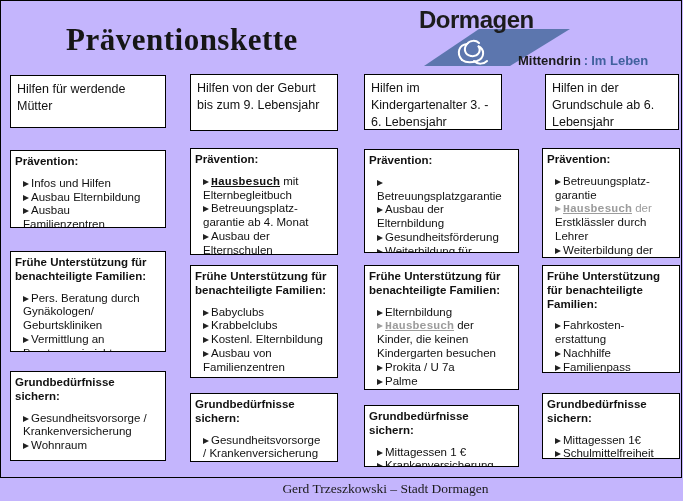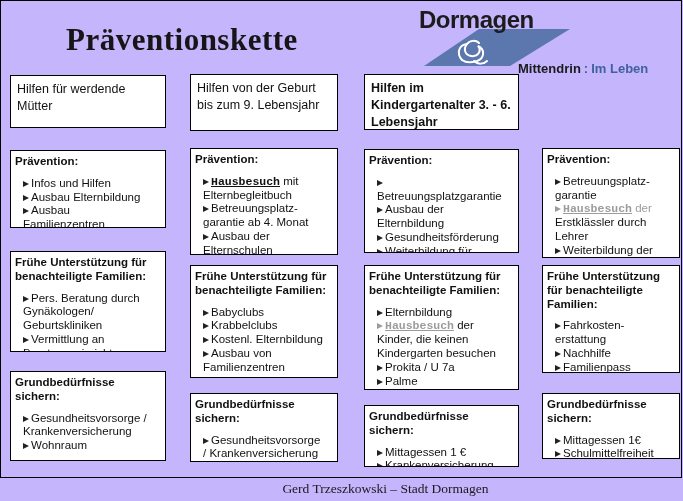--- a/index.html
+++ b/index.html
@@ -15,21 +15,21 @@
     font-size:31px;font-weight:bold;color:#161616;letter-spacing:0.5px;
   }
   
   .logo-name{
     position:absolute;left:419px;top:6px;
     font-size:24px;font-weight:bold;color:#1c1c1c;letter-spacing:-0.5px;
   }
   .logo-svg{position:absolute;left:418px;top:0;width:265px;height:75px;}
   .tagline{
     position:absolute;left:518px;top:53px;font-size:13px;font-weight:bold;
-    white-space:nowrap;color:#1a1a1a;margin-top:8px;
+    white-space:nowrap;color:#1a1a1a;
   }
   .tag-blue{color:#41619E;}
   .tagline .sep{margin:0 3px;}
   
   .box{
     position:absolute;background:#fff;border:1px solid #000;box-sizing:border-box;
     padding:4px 4px;font-size:11.5px;line-height:1.2;overflow:hidden;
   }
   .header-box{font-size:12.5px;line-height:1.35;padding:5px 6px;}
   .bh{font-weight:bold;}
@@ -50,21 +50,21 @@
   }
   
   .pos-c0-h {left:10px; top:75px; width:156px; height:53px;}
   .pos-c0-b0{left:10px; top:150px;width:156px; height:78px;}
   .pos-c0-b1{left:10px; top:251px;width:156px; height:101px;}
   .pos-c0-b2{left:10px; top:371px;width:156px; height:90px;}
   .pos-c1-h {left:190px;top:74px; width:148px; height:57px;}
   .pos-c1-b0{left:190px;top:148px;width:148px; height:107px;}
   .pos-c1-b1{left:190px;top:265px;width:148px; height:113px;}
   .pos-c1-b2{left:190px;top:393px;width:148px; height:69px;}
-  .pos-c2-h {left:364px;top:74px; width:155px; height:56px;font-weight:bold;}
+  .pos-c2-h {left:364px;top:74px; width:138px; height:56px;}
   .pos-c2-b0{left:364px;top:149px;width:155px; height:104px;}
   .pos-c2-b1{left:364px;top:265px;width:155px; height:125px;}
   .pos-c2-b2{left:364px;top:405px;width:155px; height:62px;}
   .pos-c3-h {left:545px;top:74px; width:134px; height:56px;}
   .pos-c3-b0{left:542px;top:148px;width:138px; height:110px;}
   .pos-c3-b1{left:542px;top:265px;width:138px; height:108px;}
   .pos-c3-b2{left:542px;top:393px;width:138px; height:66px;}
 </style>
 </head>
 <body>
@@ -160,20 +160,21 @@
       </ul>
   </div>
   <div class="box pos-c2-b2">
     <div class="bh">Grundbedürfnisse sichern:</div>
     <ul class="items">
         <li><span class="bullet"></span><span class="">Mittagessen 1 €</span></li>
         <li><span class="bullet"></span><span class="">Krankenversicherung</span></li>
       </ul>
   </div>
 
+  <div class="box header-box pos-c3-h"><span>Hilfen in der Grundschule ab 6. Lebensjahr</span></div>
   <div class="box pos-c3-b0">
     <div class="bh">Prävention:</div>
     <ul class="items">
         <li><span class="bullet"></span><span class="">Betreuungsplatz-garantie</span></li>
         <li><span class="bullet bullet-gray"></span><span class=" seg-bold seg-underline seg-gray">Hausbesuch</span><span class=" seg-gray"> der</span><span class=""> Erstklässler durch Lehrer</span></li>
         <li><span class="bullet"></span><span class="">Weiterbildung der Pädagogen</span></li>
       </ul>
   </div>
   <div class="box pos-c3-b1">
     <div class="bh">Frühe Unterstützung für benachteiligte Familien:</div>

